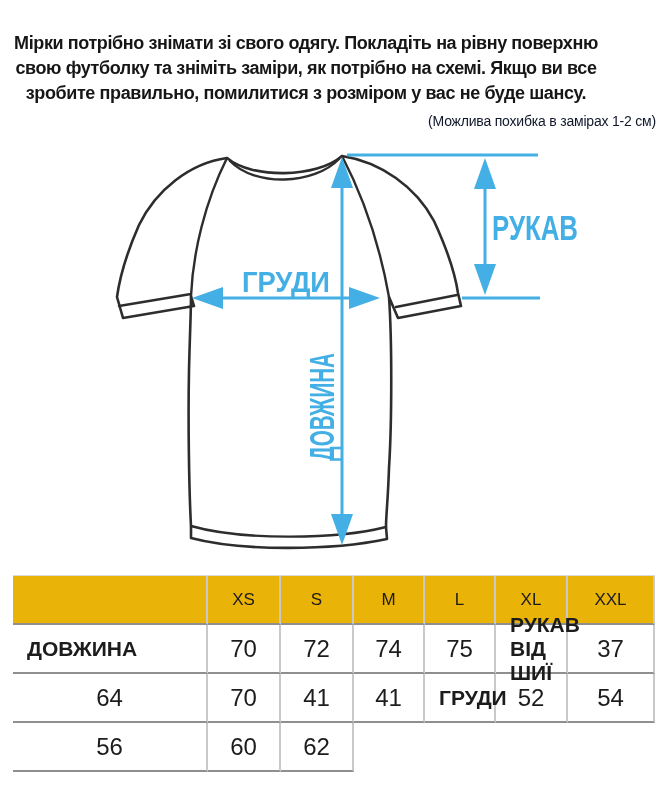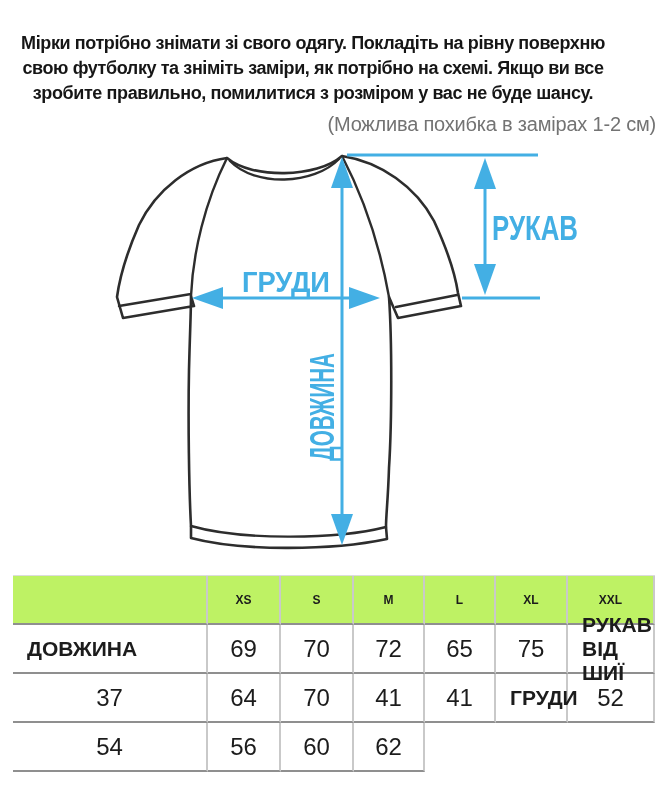--- a/index.html
+++ b/index.html
@@ -1,47 +1,47 @@
 <!DOCTYPE html>
 <html><head>
 <meta charset="utf-8">
 <style>
   html,body{margin:0;padding:0;}
   body{
     width:666px;height:800px;background:#ffffff;position:relative;
     font-family:"Liberation Sans",sans-serif;overflow:hidden;
   }
   .intro{
-    position:absolute;top:31px;left:15px;width:596px;text-align:center;
+    position:absolute;top:31px;left:8px;width:596px;text-align:center;
     color:#161616;font-weight:bold;font-size:18px;line-height:25px;letter-spacing:-0.4px;
   }
   .intro .line{white-space:nowrap;}
   .note{
     position:absolute;top:113px;right:10px;
-    color:#737373;font-size:20px;letter-spacing:-0.2px;
+    color:#0f172a;font-size:14px;letter-spacing:-0.2px;
   }
   svg.diagram{position:absolute;left:0;top:0;}
   .blue-label{
     font-family:"Liberation Sans",sans-serif;
     font-weight:bold;
   }
   .size-table{
     position:absolute;top:575px;left:13px;width:642px;
     display:grid;
     grid-template-columns:195px 73px 73px 71px 71px 72px 87px;
     border-top:1px solid #dcdcdc;
   }
   .cell{
     box-sizing:border-box;height:49px;
     display:flex;align-items:center;justify-content:center;
     border-right:2px solid #c9c9c9;
     border-bottom:2px solid #8f8f8f;
     color:#1c1c1c;
   }
-  .cell.head{background:#bef264;font-weight:bold;font-size:12px;}
+  .cell.head{background:#eab308;font-weight:normal;font-size:17px;}
   .cell.rowlabel{justify-content:flex-start;padding-left:14px;font-weight:bold;font-size:21px;}
   .cell.value{font-size:24px;}
 </style>
 </head>
 <body>
 
 <div class="intro">
   <div class="line">Мірки потрібно знімати зі свого одягу. Покладіть на рівну поверхню</div>
   <div class="line">свою футболку та зніміть заміри, як потрібно на схемі. Якщо ви все</div>
   <div class="line">зробите правильно, помилитися з розміром у вас не буде шансу.</div>
@@ -102,24 +102,23 @@
 <div class="size-table">
   <div class="cell head"></div>
   <div class="cell head">XS</div>
   <div class="cell head">S</div>
   <div class="cell head">M</div>
   <div class="cell head">L</div>
   <div class="cell head">XL</div>
   <div class="cell head">XXL</div>
 
   <div class="cell rowlabel">ДОВЖИНА</div>
-  <div class="cell value">69</div>
   <div class="cell value">70</div>
   <div class="cell value">72</div>
-  <div class="cell value">65</div>
+  <div class="cell value">74</div>
   <div class="cell value">75</div>
 
   <div class="cell rowlabel">РУКАВ ВІД ШИЇ</div>
   <div class="cell value">37</div>
   <div class="cell value">64</div>
   <div class="cell value">70</div>
   <div class="cell value">41</div>
   <div class="cell value">41</div>
 
   <div class="cell rowlabel">ГРУДИ</div>

